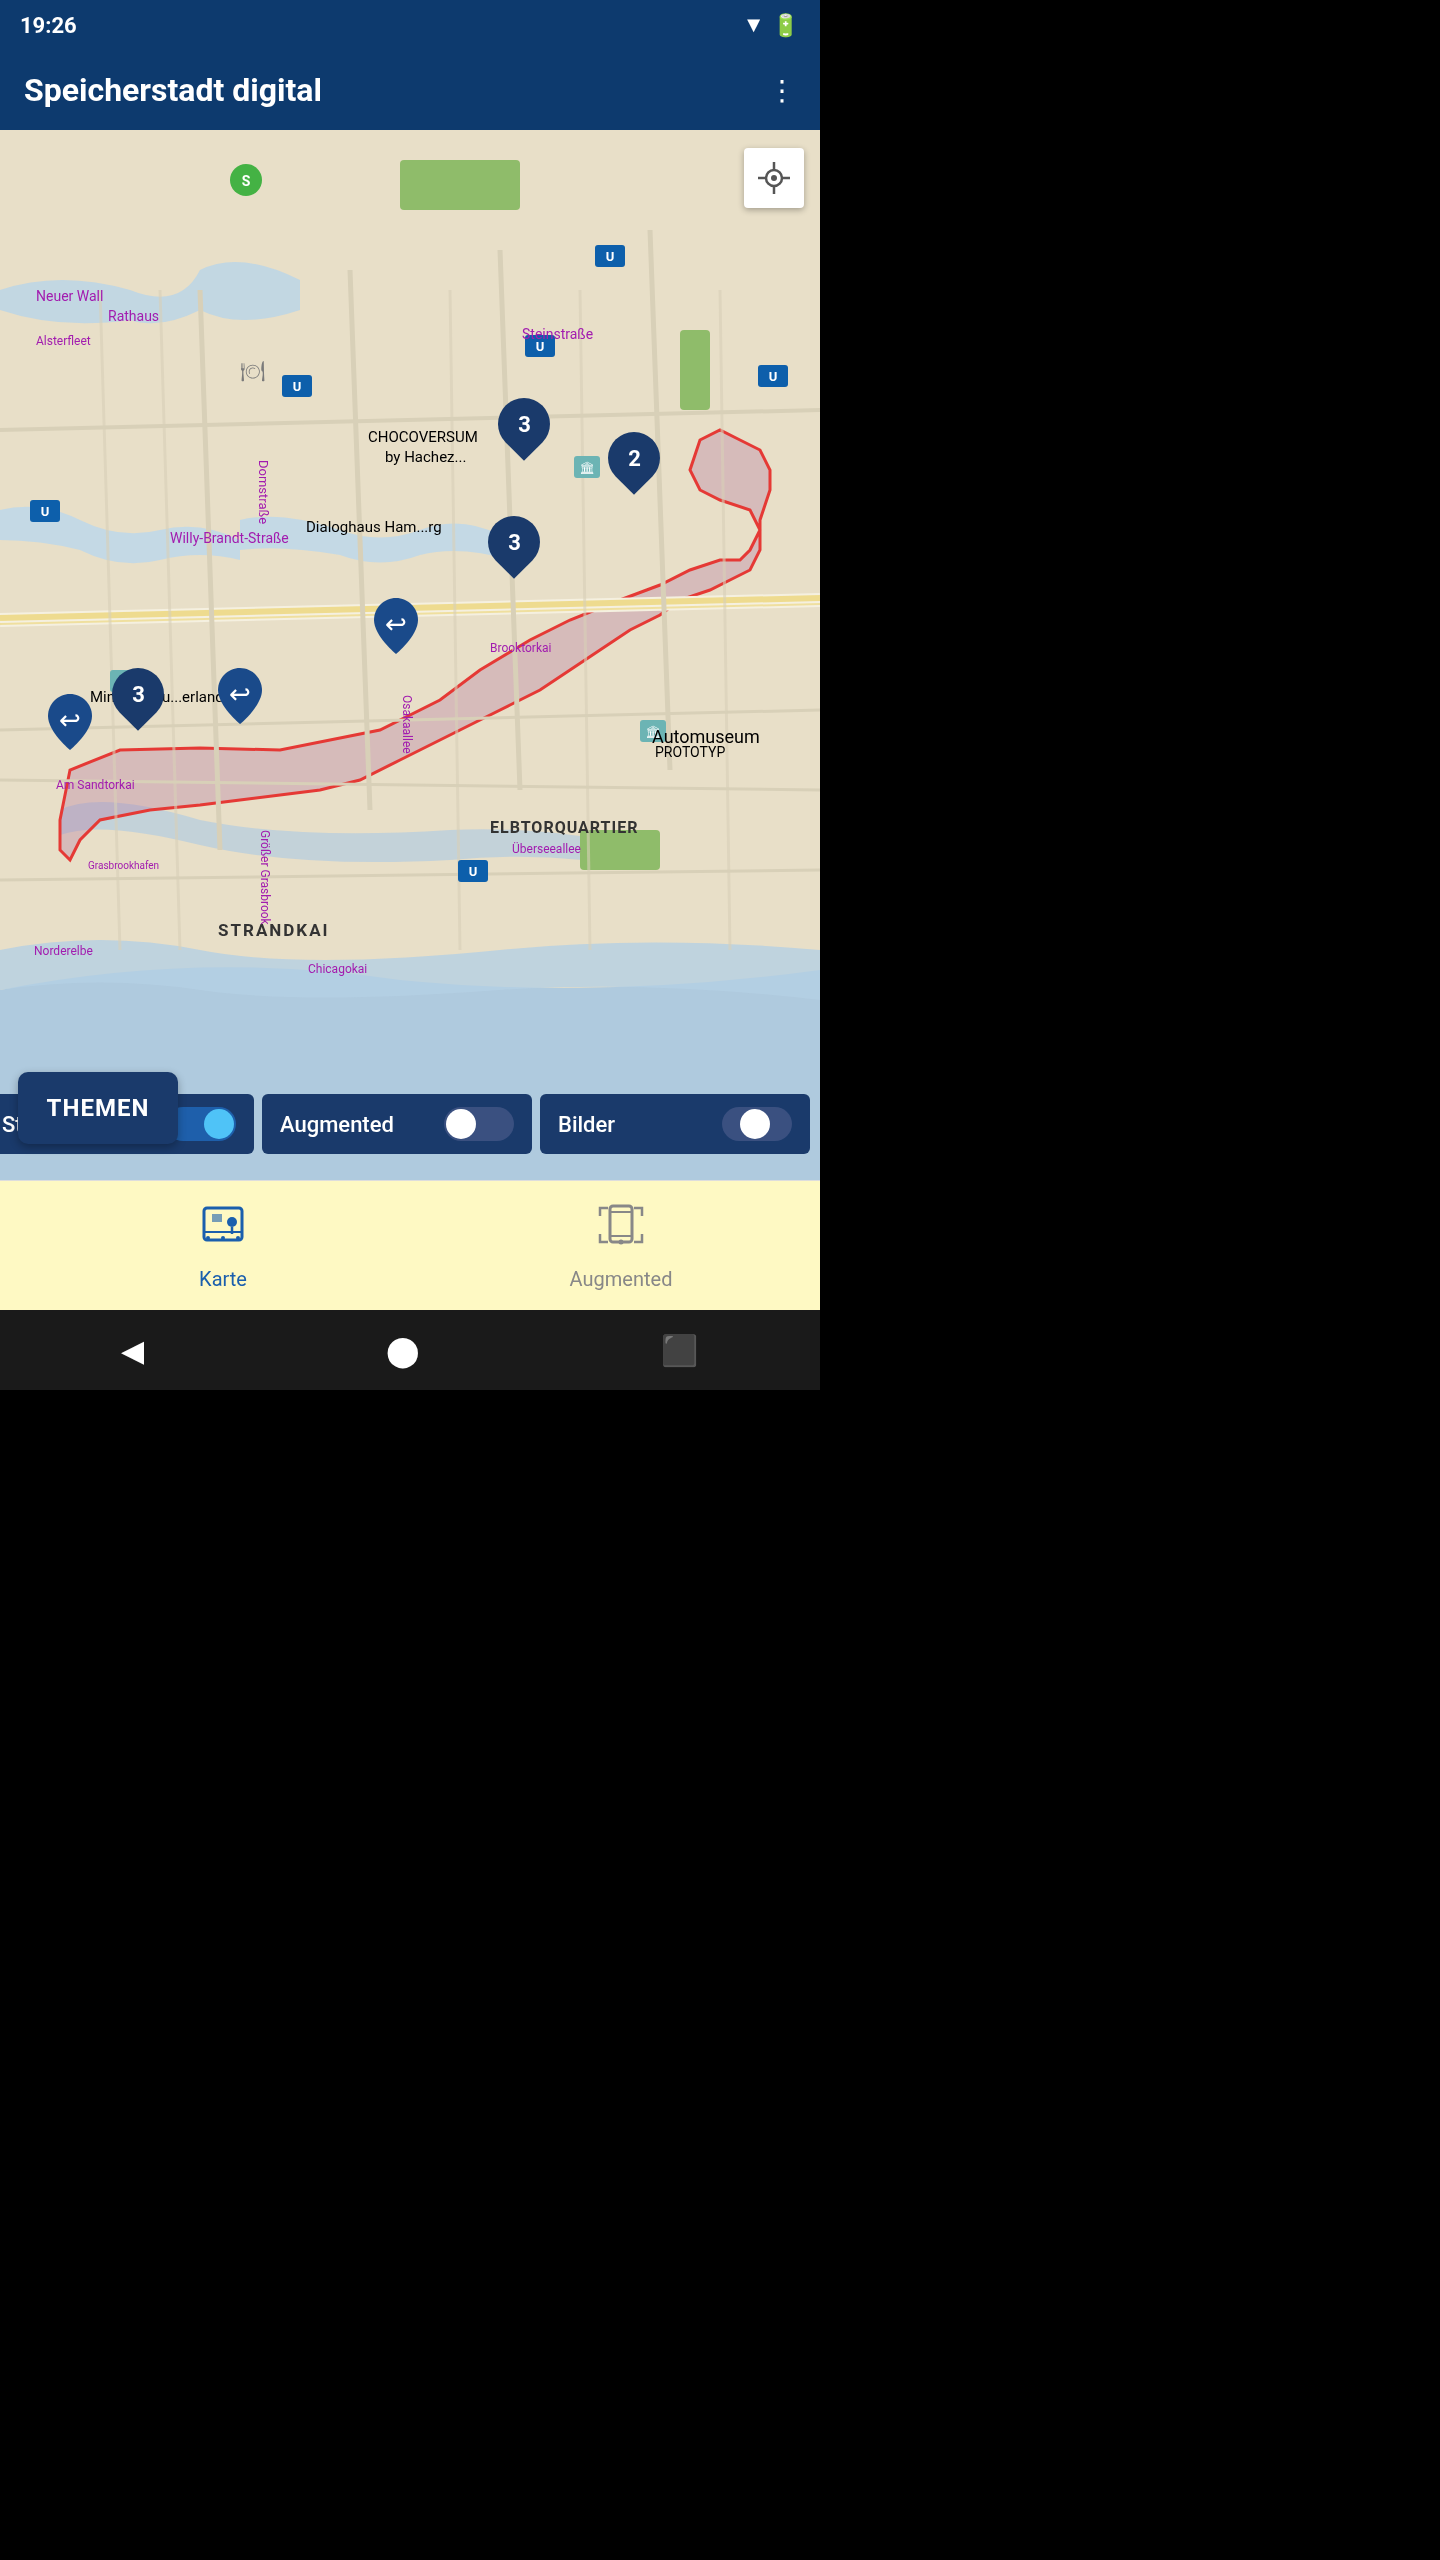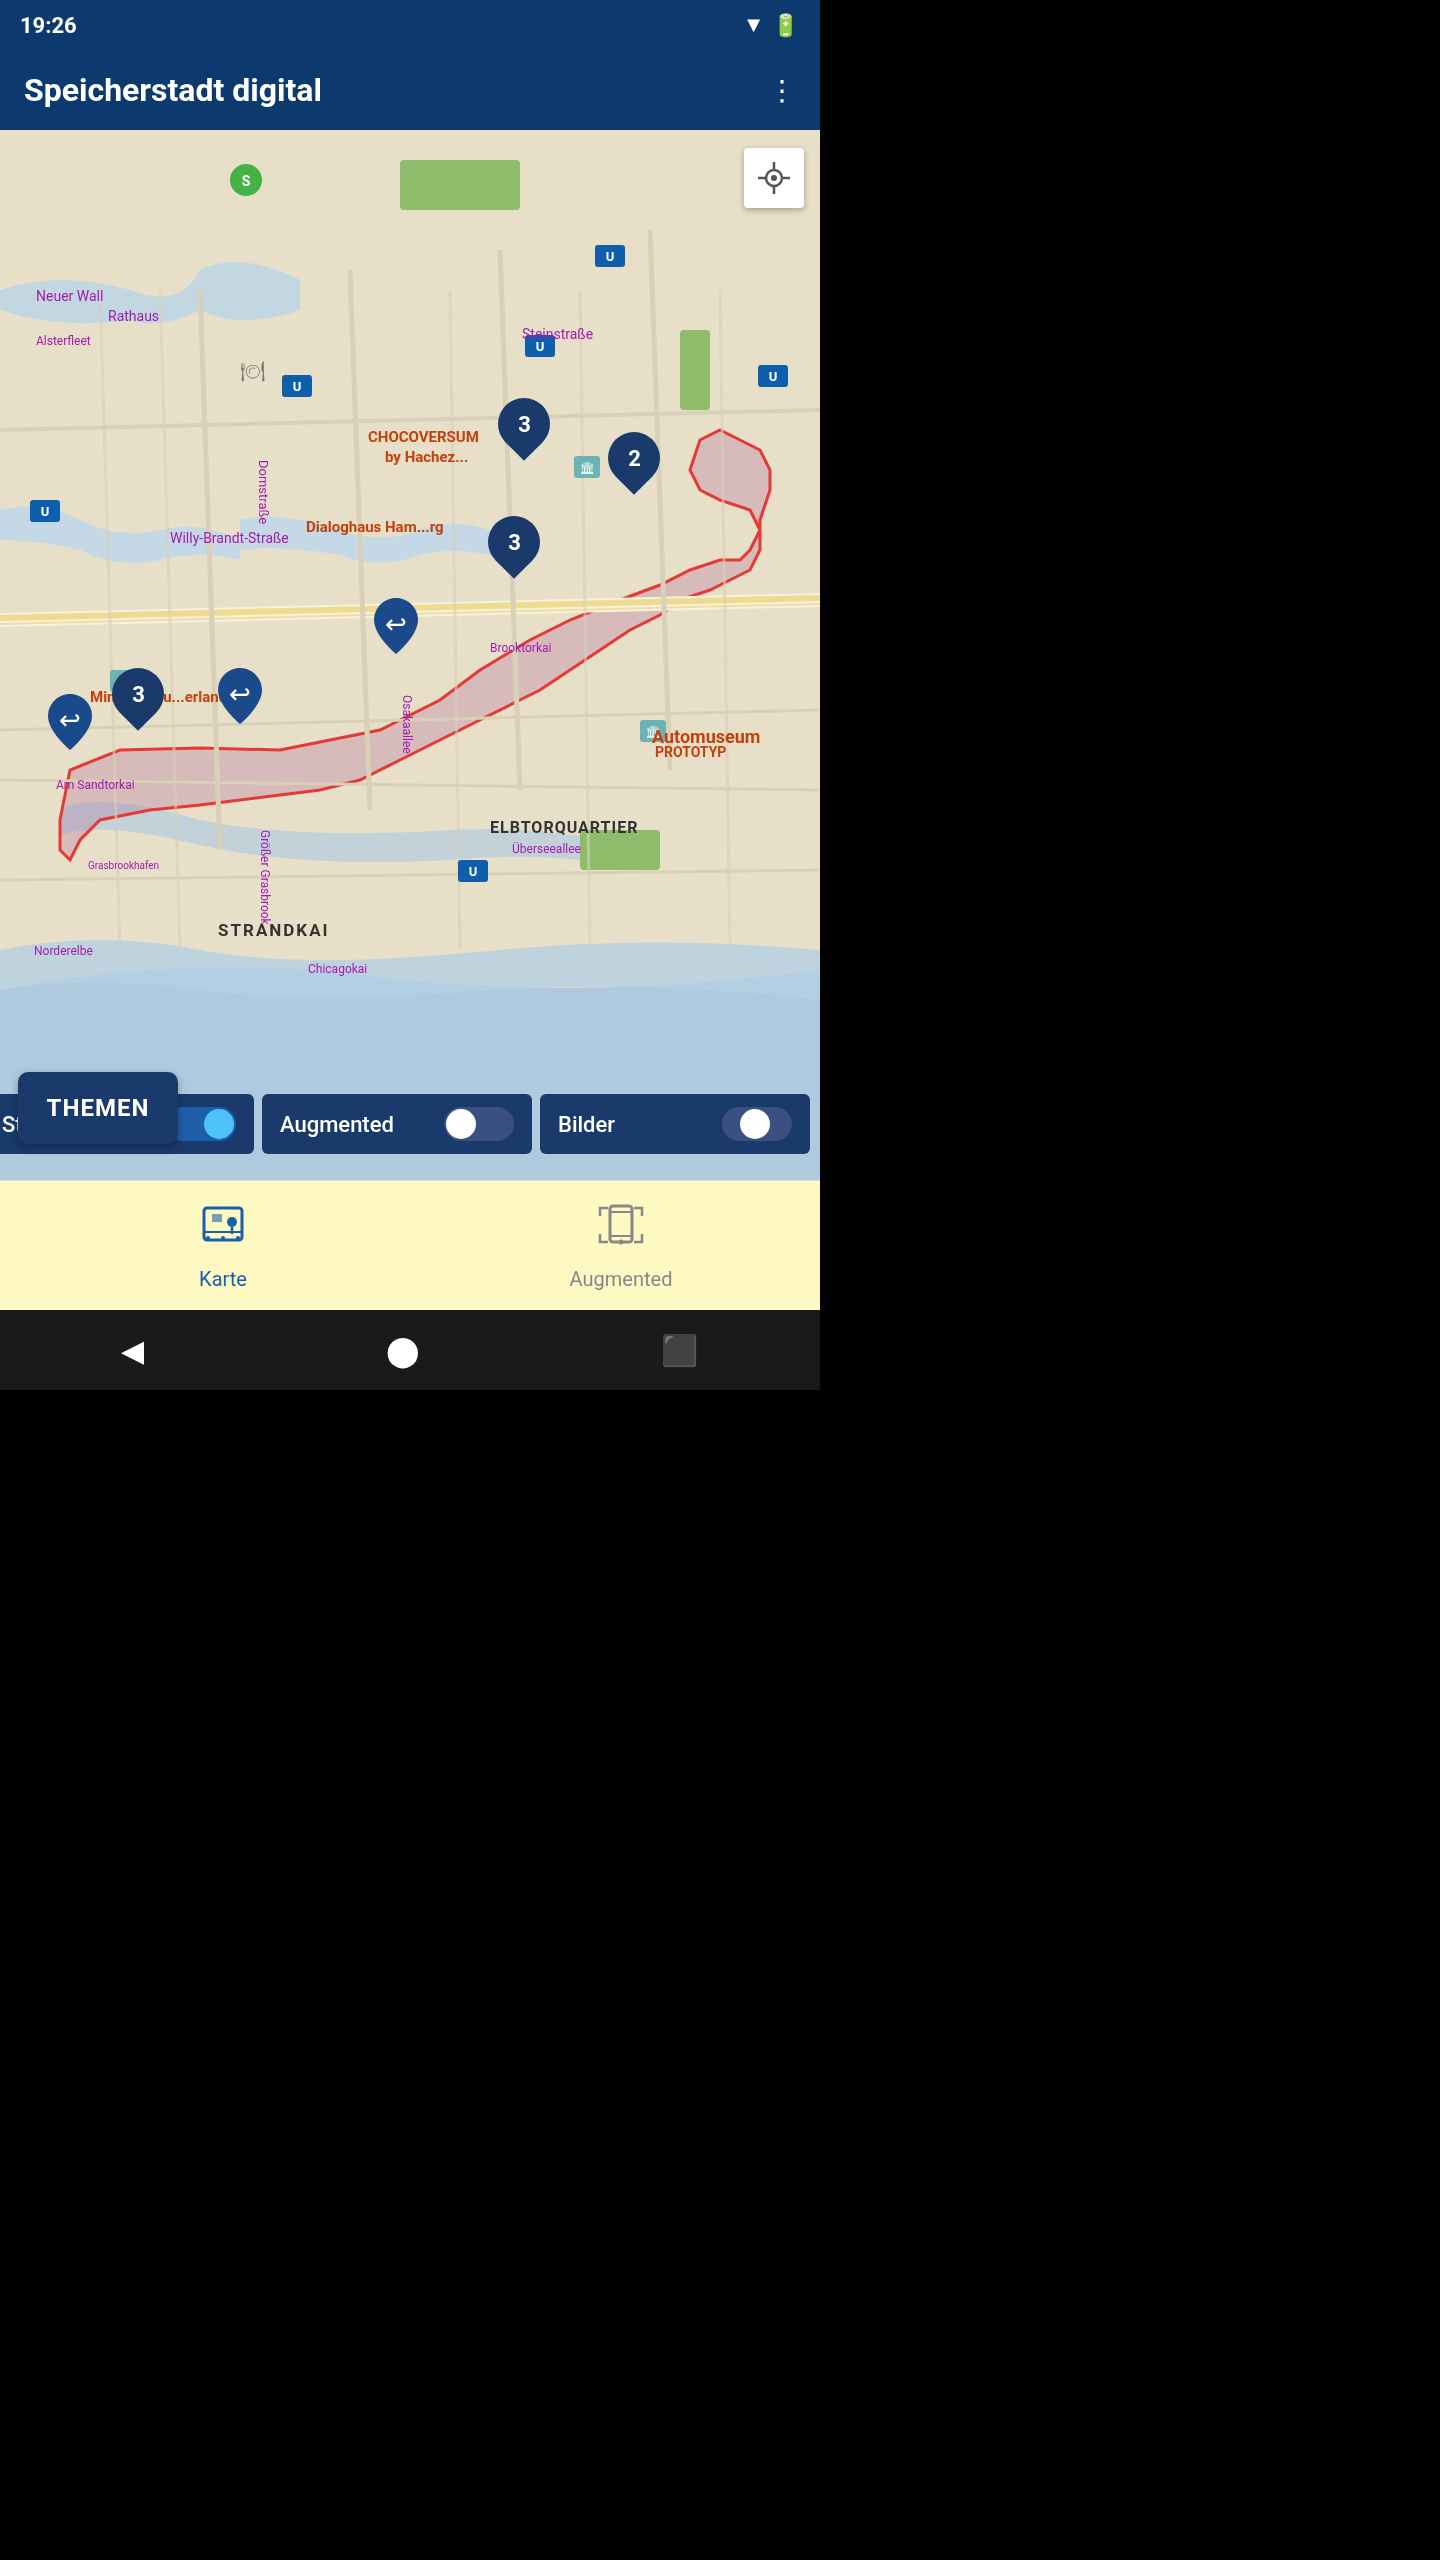--- a/index.html
+++ b/index.html
@@ -228,22 +228,22 @@
       cursor: pointer;
     }
 
     
     .map-label {
       position: absolute;
       font-size: 14px;
       color: #a21caf;
     }
     .map-label-blue {
-      color: #c2410c;
-      font-weight: 700;
+      color: #000000;
+      font-weight: 400;
     }
     .map-label-dark {
       color: #333;
       font-weight: bold;
     }
   </style>
 </head>
 <body>
 
 <div class="status-bar">

